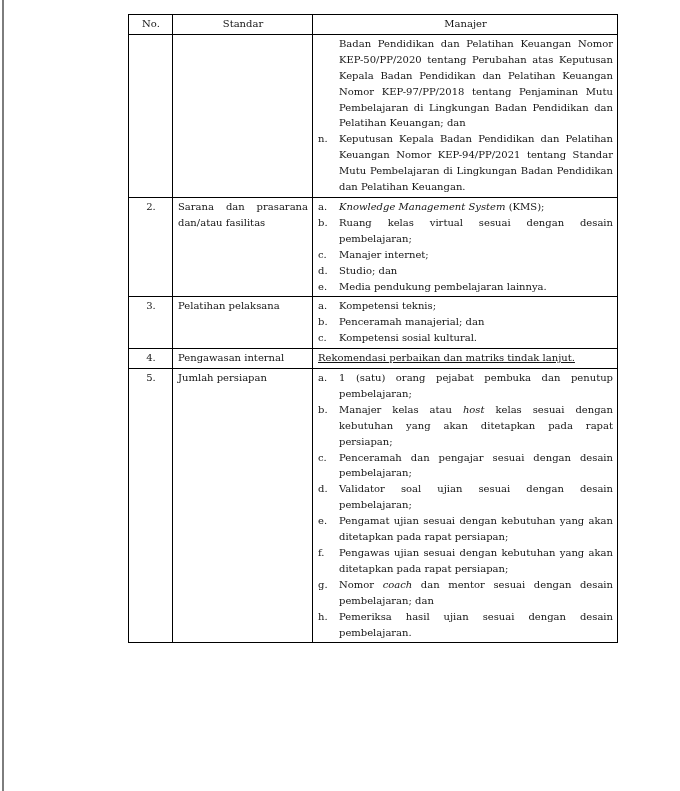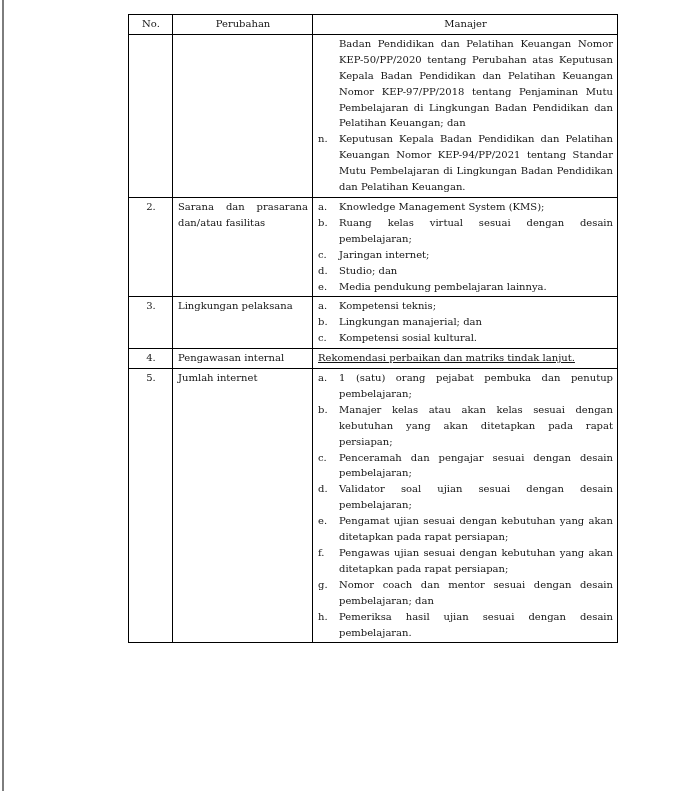--- a/index.html
+++ b/index.html
@@ -69,84 +69,85 @@
     position: absolute;
     left: 0;
     top: 0;
     text-align: left;
   }
   .u-para {
     text-align: justify;
     text-decoration: underline;
   }
   .seg-italic {
+    font-style: italic;
   }
 </style>
 </head>
 <body>
 
 <div class="page">
   <div class="left-edge"></div>
 
   <table class="doc-table">
     <colgroup>
       <col style="width:44px">
       <col style="width:140px">
       <col style="width:305px">
     </colgroup>
     <thead>
       <tr>
         <th class="hdr">No.</th>
-        <th class="hdr">Perubahan</th>
+        <th class="hdr">Standar</th>
         <th class="hdr">Manajer</th>
       </tr>
     </thead>
     <tbody id="table-body">
 
     <tr>
           <td class="cell-no"></td>
           <td class="cell-komponen"></td>
           <td class="cell-uraian">
             <div class="u-item"><span>Badan Pendidikan dan Pelatihan Keuangan Nomor KEP-50/PP/2020 tentang Perubahan atas Keputusan Kepala Badan Pendidikan dan Pelatihan Keuangan Nomor KEP-97/PP/2018 tentang Penjaminan Mutu Pembelajaran di Lingkungan Badan Pendidikan dan Pelatihan Keuangan; dan</span></div>
             <div class="u-item"><span class="letter">n.</span><span>Keputusan Kepala Badan Pendidikan dan Pelatihan Keuangan Nomor KEP-94/PP/2021 tentang Standar Mutu Pembelajaran di Lingkungan Badan Pendidikan dan Pelatihan Keuangan.</span></div>
           </td>
         </tr>
         <tr>
           <td class="cell-no">2.</td>
           <td class="cell-komponen">Sarana dan prasarana dan/atau fasilitas</td>
           <td class="cell-uraian">
             <div class="u-item"><span class="letter">a.</span><span class="seg-italic">Knowledge Management System</span><span> (KMS);</span></div>
             <div class="u-item"><span class="letter">b.</span><span>Ruang kelas virtual sesuai dengan desain pembelajaran;</span></div>
-            <div class="u-item"><span class="letter">c.</span><span>Jaringan internet;</span></div>
+            <div class="u-item"><span class="letter">c.</span><span>Manajer internet;</span></div>
             <div class="u-item"><span class="letter">d.</span><span>Studio; dan</span></div>
             <div class="u-item"><span class="letter">e.</span><span>Media pendukung pembelajaran lainnya.</span></div>
           </td>
         </tr>
         <tr>
           <td class="cell-no">3.</td>
-          <td class="cell-komponen">Lingkungan pelaksana</td>
+          <td class="cell-komponen">Pelatihan pelaksana</td>
           <td class="cell-uraian">
             <div class="u-item"><span class="letter">a.</span><span>Kompetensi teknis;</span></div>
-            <div class="u-item"><span class="letter">b.</span><span>Lingkungan manajerial; dan</span></div>
+            <div class="u-item"><span class="letter">b.</span><span>Penceramah manajerial; dan</span></div>
             <div class="u-item"><span class="letter">c.</span><span>Kompetensi sosial kultural.</span></div>
           </td>
         </tr>
         <tr>
           <td class="cell-no">4.</td>
           <td class="cell-komponen">Pengawasan internal</td>
           <td class="cell-uraian">
             <div class="u-para"><span>Rekomendasi perbaikan dan matriks tindak lanjut.</span></div>
           </td>
         </tr>
         <tr>
           <td class="cell-no">5.</td>
-          <td class="cell-komponen">Jumlah internet</td>
+          <td class="cell-komponen">Jumlah persiapan</td>
           <td class="cell-uraian">
             <div class="u-item"><span class="letter">a.</span><span>1 (satu) orang pejabat pembuka dan penutup pembelajaran;</span></div>
-            <div class="u-item"><span class="letter">b.</span><span>Manajer kelas atau </span><span class="seg-italic">akan</span><span> kelas sesuai dengan kebutuhan yang akan ditetapkan pada rapat persiapan;</span></div>
+            <div class="u-item"><span class="letter">b.</span><span>Manajer kelas atau </span><span class="seg-italic">host</span><span> kelas sesuai dengan kebutuhan yang akan ditetapkan pada rapat persiapan;</span></div>
             <div class="u-item"><span class="letter">c.</span><span>Penceramah dan pengajar sesuai dengan desain pembelajaran;</span></div>
             <div class="u-item"><span class="letter">d.</span><span>Validator soal ujian sesuai dengan desain pembelajaran;</span></div>
             <div class="u-item"><span class="letter">e.</span><span>Pengamat ujian sesuai dengan kebutuhan yang akan ditetapkan pada rapat persiapan;</span></div>
             <div class="u-item"><span class="letter">f.</span><span>Pengawas ujian sesuai dengan kebutuhan yang akan ditetapkan pada rapat persiapan;</span></div>
             <div class="u-item"><span class="letter">g.</span><span>Nomor </span><span class="seg-italic">coach</span><span> dan mentor sesuai dengan desain pembelajaran; dan</span></div>
             <div class="u-item"><span class="letter">h.</span><span>Pemeriksa hasil ujian sesuai dengan desain pembelajaran.</span></div>
           </td>
         </tr>
       </tbody>
   </table>

